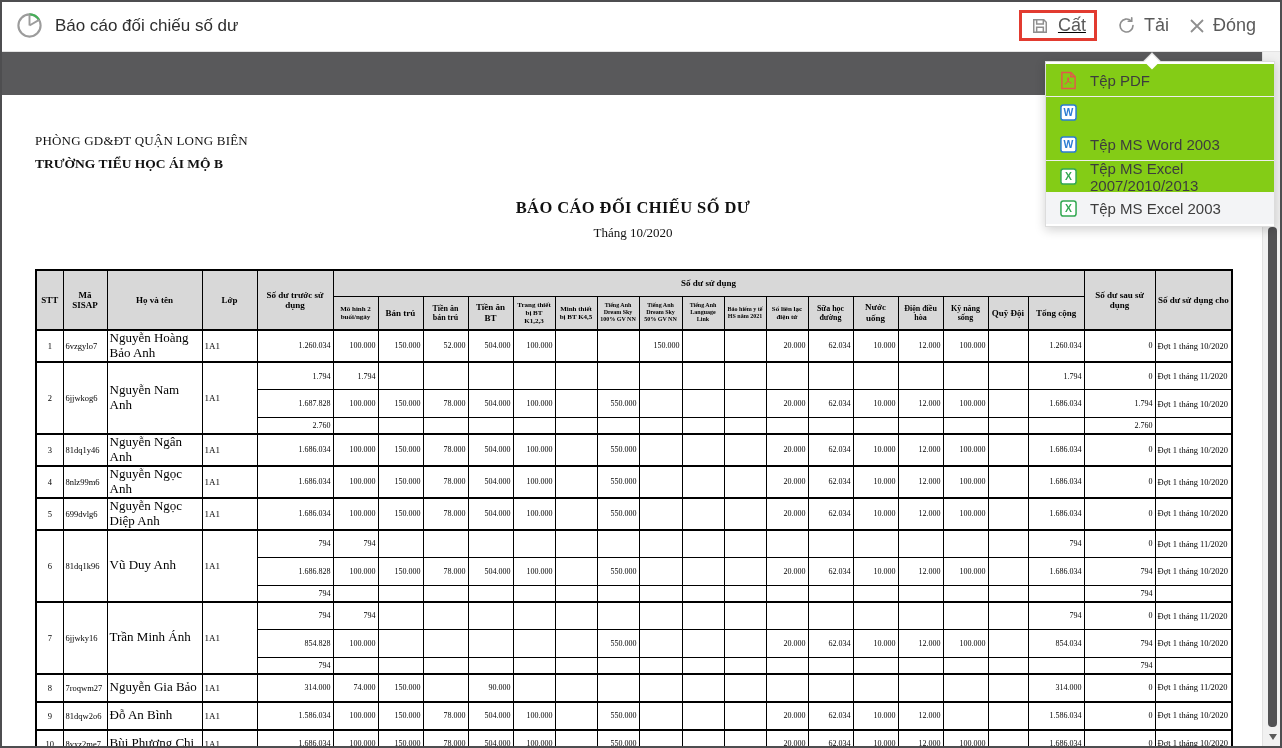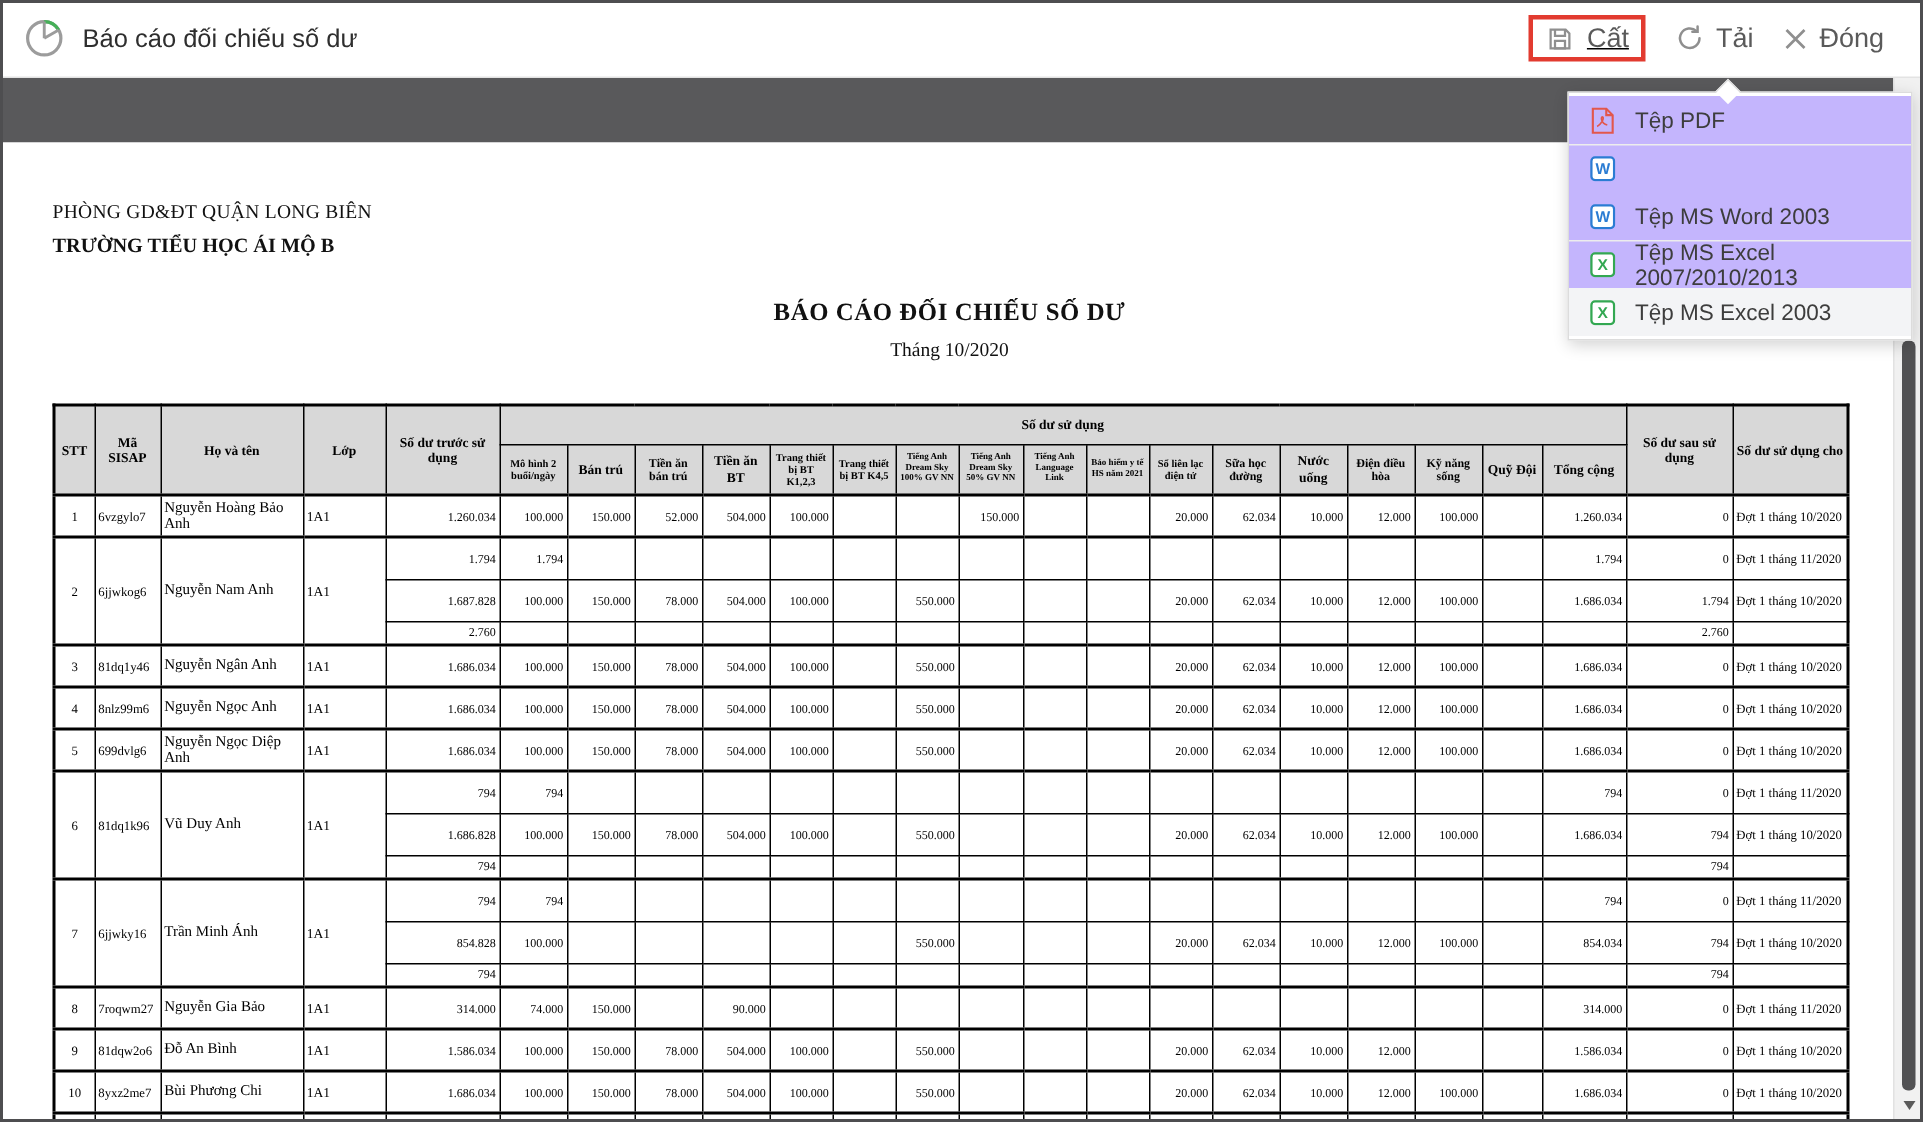--- a/index.html
+++ b/index.html
@@ -49,33 +49,33 @@
   tbody tr.sub-small { height:16px; }
   tbody tr.grp td { border-top:2px solid #000; }
   .h-lg { font-size:9px; }
   .h-md { font-size:8px; }
   .h-sm { font-size:7px; }
   .h-xs { font-size:6px; }
   td.num { text-align:right; font-size:8px; white-space:nowrap; }
   td.txt { text-align:left; font-size:8.5px; line-height:1.2; }
   td.stt { text-align:center; font-size:8.5px; }
   td.ma  { text-align:left; font-size:8.5px; }
-  td.name{ text-align:left; font-size:10px; line-height:1.15; }
+  td.name{ text-align:left; font-size:13px; line-height:1.15; }
   td.lop { text-align:left; font-size:9px;margin-left:37px; }
 
   
   .menu {
     position:absolute; top:61px; right:7px; width:230px; background:#fff;
     border:1px solid #dcdcdc; box-shadow:0 3px 10px rgba(0,0,0,.18); z-index:40; padding:2px 0;
   }
   .caret {
     position:absolute; top:-7px; left:100px; width:12px; height:12px; background:#fff;
     transform:rotate(45deg); border-left:1px solid #dcdcdc; border-top:1px solid #dcdcdc;
   }
-  .mi { display:flex; align-items:center; gap:13px; height:32px; padding:0 14px; font-size:15px; color:#3d3d3d; cursor:pointer; background:#c4b5fd; }
+  .mi { display:flex; align-items:center; gap:13px; height:32px; padding:0 14px; font-size:15px; color:#3d3d3d; cursor:pointer; background:#84cc16; }
   .mi.mi-sep { border-top:1px solid #ededed; }
   .mi.hovered { background:#f3f4f6; }
 
   
   .vscroll { position:absolute; top:52px; right:0; bottom:0; width:20px; background:#f1f1f1; border-left:1px solid #e2e2e2; z-index:5; }
   .vthumb { position:absolute; left:5px; width:9px; top:175px; height:500px; background:#525254; border-radius:4px; }
   .varrow {
     position:absolute; bottom:8px; left:6px; width:0; height:0;
     border-left:4px solid transparent; border-right:4px solid transparent; border-top:6px solid #5a5a5a;
   }
@@ -173,21 +173,21 @@
           <th colspan="17" class="h-lg">Số dư sử dụng</th>
           <th rowspan="2" class="h-lg">Số dư sau sử dụng</th>
           <th rowspan="2" class="h-lg">Số dư sử dụng cho</th>
         </tr>
         <tr class="hr2">
           <th class="h-sm">Mô hình 2 buổi/ngày</th>
           <th class="h-lg">Bán trú</th>
           <th class="h-md">Tiền ăn bán trú</th>
           <th class="h-lg">Tiền ăn BT</th>
           <th class="h-sm">Trang thiết bị BT K1,2,3</th>
-          <th class="h-sm">Trang thiết bị BT K4,5</th>
+          <th class="h-sm">Minh thiết bị BT K4,5</th>
           <th class="h-xs">Tiếng Anh Dream Sky 100% GV NN</th>
           <th class="h-xs">Tiếng Anh Dream Sky 50% GV NN</th>
           <th class="h-xs">Tiếng Anh Language Link</th>
           <th class="h-xs">Bảo hiểm y tế HS năm 2021</th>
           <th class="h-sm">Sổ liên lạc điện tử</th>
           <th class="h-md">Sữa học đường</th>
           <th class="h-lg">Nước uống</th>
           <th class="h-md">Điện điều hòa</th>
           <th class="h-md">Kỹ năng sống</th>
           <th class="h-lg">Quỹ Đội</th>

